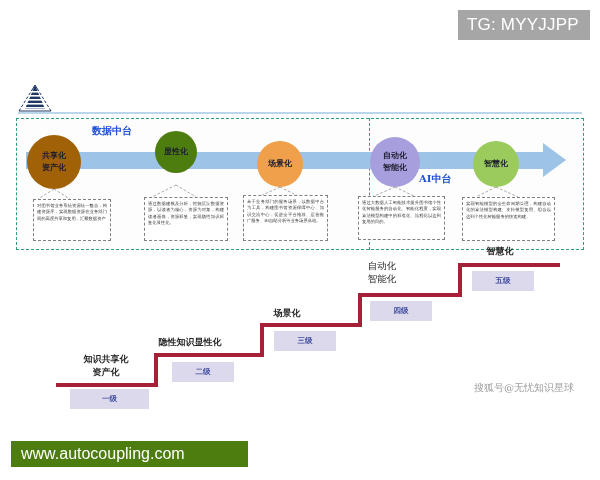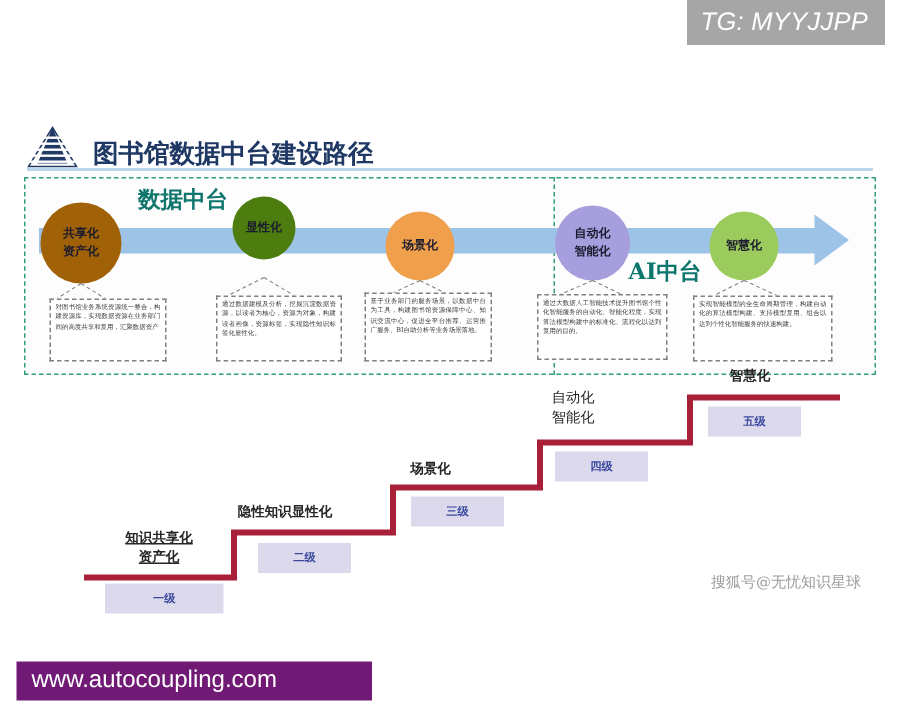--- a/index.html
+++ b/index.html
@@ -12,32 +12,31 @@
     height: 480px;
     position: relative;
     overflow: hidden;
     font-family: "Liberation Sans", "DejaVu Sans", sans-serif;
   }
 
   
   .tg-badge {
     position: absolute;
     left: 458px;
-    top: 0;
+    top: 10px;
     width: 132px;
     height: 30px;
     background: #a6a6a6;
     color: #ffffff;
     font-size: 17px;
     letter-spacing: 0.2px;
     display: flex;
     align-items: center;
     padding-left: 9px;
     box-sizing: border-box;
-    font-style: italic;
   }
 
   
   .title-row {
     position: absolute;
     left: 18px;
     top: 82px;
     display: flex;
     align-items: flex-end;
     height: 30px;
@@ -84,22 +83,22 @@
     top: 118px;
     width: 0;
     height: 132px;
     border-left: 1px dashed #2e9e7e;
   }
 
   .section-label {
     position: absolute;
     font-family: "DejaVu Serif", "Liberation Serif", serif;
     font-weight: bold;
-    font-size: 15px;
-    color: #0f766e;
+    font-size: 10px;
+    color: #1d4ed8;
     white-space: nowrap;
   }
   .section-label.left  { left: 92px;  top: 124px; }
   .section-label.right { left: 419px; top: 124px; margin-top: 48px; }
 
   
   .arrow-band {
     position: absolute;
     left: 26px;
     top: 152px;
@@ -193,21 +192,21 @@
     color: #9c9c9c;
     white-space: nowrap;
     text-align: center;
   }
   .url-badge {
     position: absolute;
     left: 11px;
     top: 441px;
     width: 237px;
     height: 26px;
-    background: #701a75;
+    background: #4d7c0f;
     color: #ffffff;
     font-size: 16px;
     display: flex;
     align-items: center;
     padding-left: 10px;
     box-sizing: border-box;
   }
 </style>
 </head>
 <body>
@@ -219,21 +218,20 @@
     <svg width="34" height="28" viewBox="0 0 34 28">
       <polygon points="17,1 27,25 7,25" fill="#1f3864"></polygon>
       <polygon points="17,1 33,27 1,27" fill="none" stroke="#1f3864" stroke-width="1"></polygon>
       <rect x="8" y="7" width="18" height="1.6" fill="#ffffff"></rect>
       <rect x="7" y="11" width="20" height="1.6" fill="#ffffff"></rect>
       <rect x="5" y="15" width="24" height="1.6" fill="#ffffff"></rect>
       <rect x="3" y="19" width="28" height="1.6" fill="#ffffff"></rect>
       <rect x="1" y="23" width="32" height="1.6" fill="#ffffff"></rect>
     </svg>
   </div>
-  <div class="doc-title">图书馆数据中台建设路径</div>
 </div>
 <div class="title-rule"></div>
 
 <div class="panel"></div>
 <div class="panel-divider"></div>
 
 <div class="section-label left">数据中台</div>
 <div class="section-label right">AI中台</div>
 
 <div class="arrow-band"></div>
@@ -288,21 +286,21 @@
 <div class="callout" style="left:243px; top:195px; width:85px; height:46px;">基于业务部门的服务场景，以数据中台为工具，构建图书馆资源保障中心、知识交流中心，促进全平台推荐、运营推广服务、BI自助分析等业务场景落地。</div>
 <div class="callout" style="left:358px; top:196px; width:87px; height:44px;">通过大数据人工智能技术提升图书馆个性化智能服务的自动化、智能化程度，实现算法模型构建中的标准化、流程化以达到复用的目的。</div>
 <div class="callout" style="left:462px; top:197px; width:93px; height:44px;">实现智能模型的全生命周期管理，构建自动化的算法模型构建、支持模型复用、组合以达到个性化智能服务的快速构建。</div>
 
 <div class="stairs">
   <svg width="600" height="160" viewBox="0 0 600 160">
     <path d="M56,140 L156,140 L156,110 L262,110 L262,80 L360,80 L360,50 L460,50 L460,20 L560,20" fill="none" stroke="#a81f38" stroke-width="4" stroke-linejoin="miter"></path>
   </svg>
 </div>
 
-<div class="step-label" style="left:66px; top:353px; width:80px;text-decoration:underline;">
+<div class="step-label" style="left:66px; top:353px; width:80px;">
   <div>知识共享化</div>
   <div>资产化</div>
 </div>
 <div class="step-box" style="left:70px; top:389px; width:79px; height:20px;">一级</div>
 
 <div class="step-label" style="left:150px; top:336px; width:80px;">
   <div>隐性知识显性化</div>
 </div>
 <div class="step-box" style="left:172px; top:362px; width:62px; height:20px;">二级</div>
 

